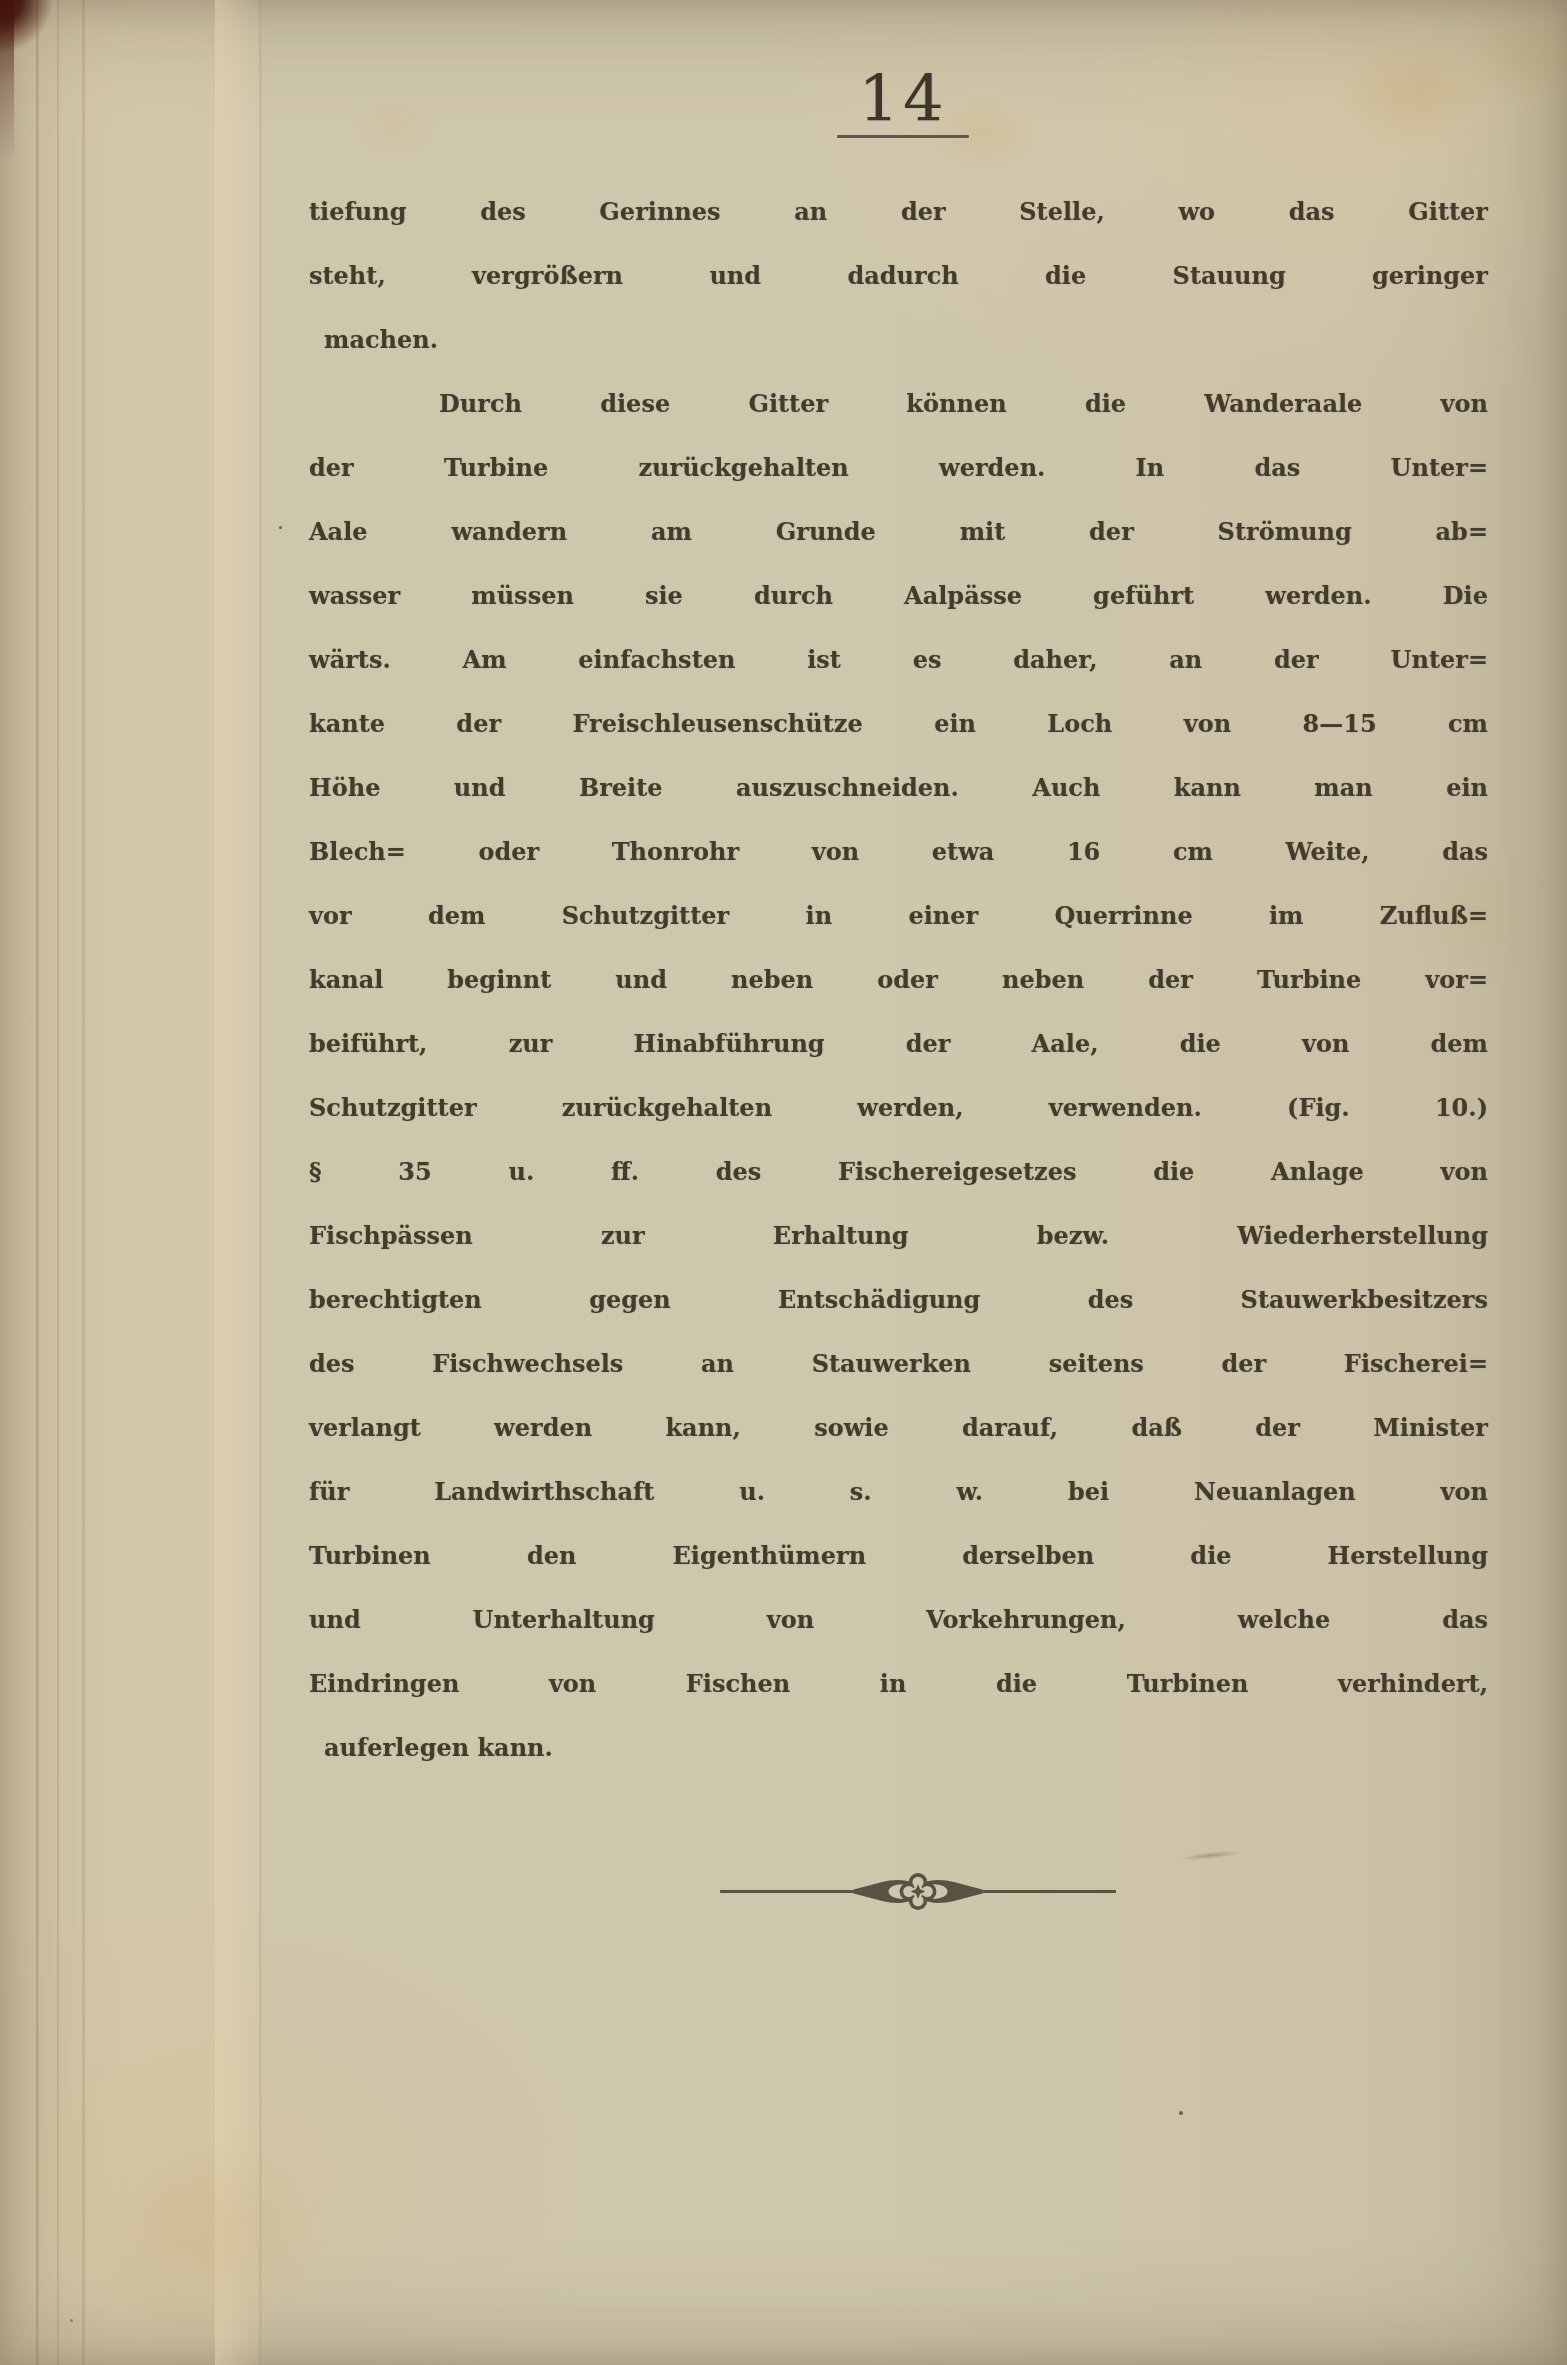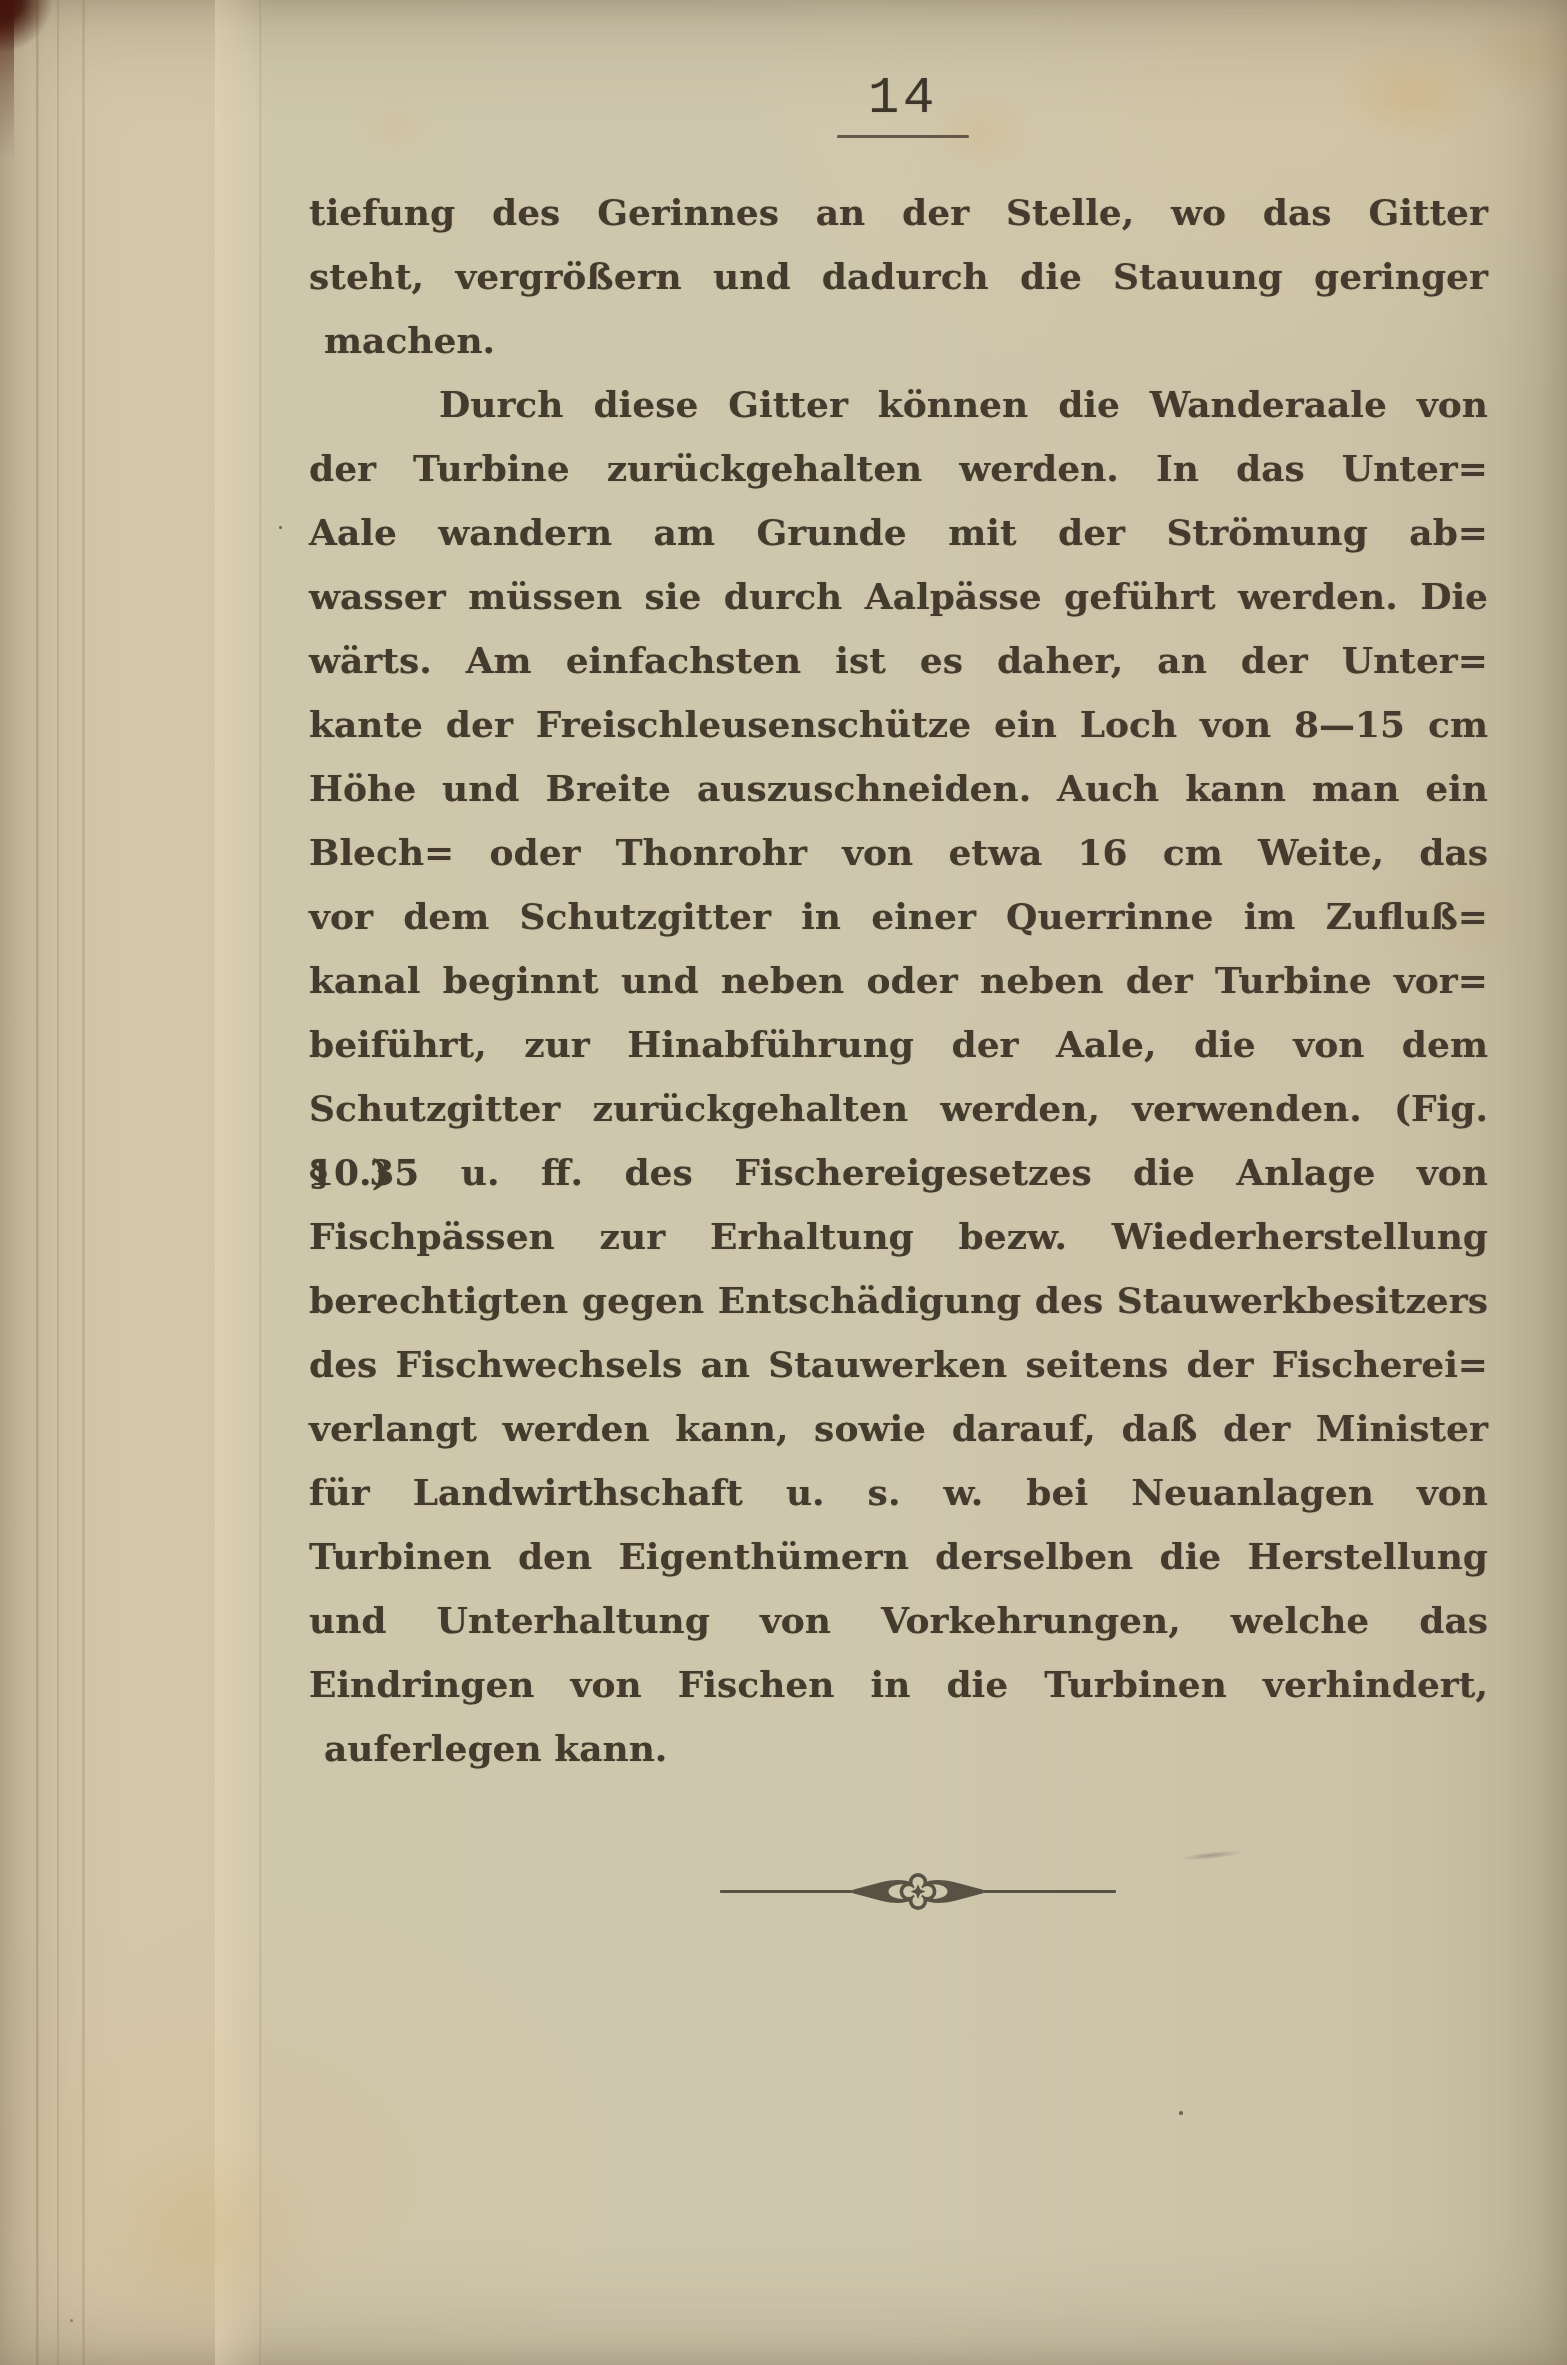--- a/index.html
+++ b/index.html
@@ -44,31 +44,30 @@
     position:absolute; left:0; top:0; width:93px; height:86px;
     background: radial-gradient(circle at 0 0, #3d1208 0px, rgba(61,18,8,0.9) 22px, rgba(61,18,8,0) 53px);
   }
   .edge-left-top {
     position:absolute; left:0; top:0; width:13.6px; height:161px;
     background: linear-gradient(180deg, rgba(70,20,10,0.75), rgba(70,20,10,0.25) 55%, rgba(70,20,10,0));
   }
   
   .pagenum-wrap { position:absolute; left:837px; top:73px; width:132px; text-align:center; }
   .pagenum {
-    font-size:52px; line-height:52px; font-weight:400;
+    font-size:64px; line-height:52px; font-weight:400;
     color:#3e362b; letter-spacing:3.7px;
     text-shadow:0 0 1.2px rgba(62,54,43,0.35);
-    font-family:Liberation Mono, monospace;
   }
   .pagenum-rule { margin-top:10px; height:3.1px; background:#4a4034; opacity:0.82; border-radius:1.2px; }
   
   .text-block { position:absolute; left:309px; top:180px; width:1179px; }
   .line {
     height:64px; line-height:64px;
-    font-size:36px; font-weight:700;
+    font-size:24px; font-weight:700;
     color:#443a2d;
     text-shadow:0 0 1.2px rgba(68,58,45,0.32);
     text-align:justify; text-align-last:justify;
   }
   .line.indent { text-indent:130px; }
   .line.end { text-align-last:left;margin-left:15px; }
   
   .ornament { position:absolute; left:714px; top:1862px; width:408px; height:59px; opacity:0.88; }
   
   .smudge {

